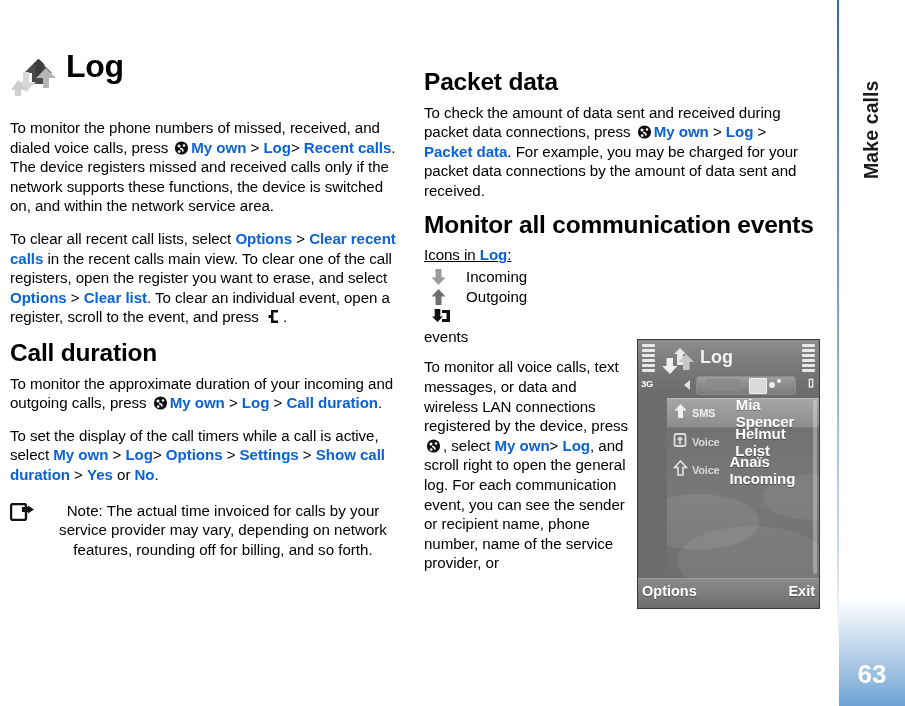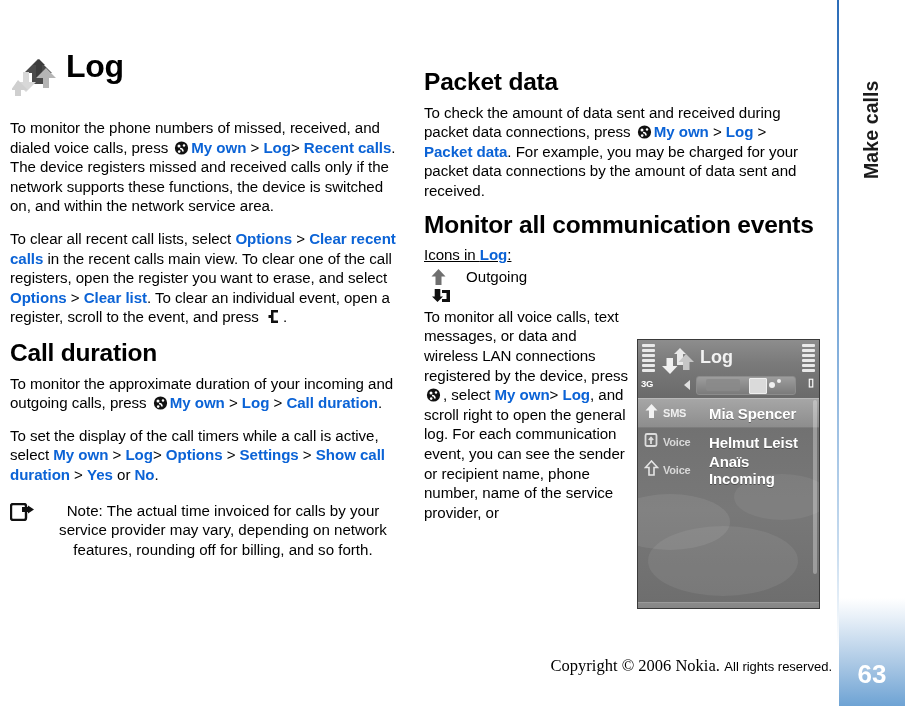--- a/index.html
+++ b/index.html
@@ -214,23 +214,24 @@
     width: 6px; height: 6px; border-radius: 50%;
     background: #f0f0f0;
   }
   .ps-pill-dot2 {
     position: absolute; left: 80px; top: 2px;
     width: 4px; height: 4px; border-radius: 50%;
     background: #f0f0f0;
   }
   .ps-body {
     position: relative;
-    height: 204px;
+    height: 180px;
     background: linear-gradient(to bottom,#6f6f6f 0%,#787878 55%,#6e6e6e 100%);
     overflow: hidden;
+    margin-left: 29px;
   }
   .ps-ellipse1 {
     position: absolute; left: -28px; top: 96px;
     width: 120px; height: 56px;
     border-radius: 50%;
     background: rgba(255,255,255,.08);
   }
   .ps-ellipse2 {
     position: absolute; left: 10px; top: 128px;
     width: 150px; height: 70px;
@@ -386,39 +387,48 @@
           </svg></span><span class="kw">My own</span><span class="gt"> &gt; </span><span class="kw">Log</span><span class="gt"> &gt; </span><span class="kw">Packet data</span><span>. For example, you may be charged for your packet data connections by the amount of data sent and received.</span>
     </p>
 
     <h2 class="tight">Monitor all communication events</h2>
 
     <div style="width:205px;">
       <p style="margin-bottom:2px;text-decoration:underline;">
         <span>Icons in </span><span class="kw">Log</span><span>:</span>
       </p>
 
+      <span class="icon-line">
+        <span class="glyph">
+          <svg width="17" height="18" viewBox="0 0 17 18">
+              <path d="M5.5 1 L11.5 1 L11.5 9.5 L15.5 9.5 L8.5 17 L1.5 9.5 L5.5 9.5 Z" fill="#9a9a9a"></path>
+            </svg>
+        </span>
+        <span>Incoming</span>
+      </span>
 
       <span class="icon-line">
         <span class="glyph">
           <svg width="17" height="18" viewBox="0 0 17 18">
               <path d="M5.5 17 L11.5 17 L11.5 8.5 L15.5 8.5 L8.5 1 L1.5 8.5 L5.5 8.5 Z" fill="#6f6f6f"></path>
             </svg>
         </span>
         <span>Outgoing</span>
       </span>
 
       <span class="icon-line wide">
         <span class="glyph">
           <svg width="22" height="18" viewBox="0 0 22 18">
               <path d="M12 2 L20 2 L20 14 L12 14 L12 11 L16.5 11 L16.5 5 L12 5 Z" fill="#111"></path>
               <path d="M7.5 1 L13 6.5 L10.3 6.5 L10.3 14 L4.7 14 L4.7 6.5 L2 6.5 Z" fill="#111" transform="rotate(180 7.5 7.5)"></path>
             </svg>
         </span>
       </span>
 
+      <p style="margin-top:0;margin-bottom:11px;">events</p>
 
       <p>
         <span>To monitor all voice calls, text messages, or data and wireless LAN connections registered by the device, press </span><span class="menu-key"><svg width="15" height="14" viewBox="0 0 15 14">
               <circle cx="7.5" cy="7" r="6.6" fill="#111"></circle>
               <circle cx="5" cy="5" r="1.5" fill="#fff"></circle>
               <circle cx="10" cy="4.5" r="1.2" fill="#fff"></circle>
               <path d="M6 7.5 q3 0 3 3" stroke="#fff" stroke-width="1.6" fill="none"></path>
               <circle cx="5.2" cy="10.6" r="1.3" fill="#fff"></circle>
             </svg></span><span>, select </span><span class="kw">My own</span><span class="gt">&gt; </span><span class="kw">Log</span><span>, and scroll right to open the general log. For each communication event, you can see the sender or recipient name, phone number, name of the service provider, or</span>
       </p>
@@ -500,24 +510,20 @@
 
       <div class="ps-scroll"></div>
     </div>
 
     <div class="ps-bottom">
       <span class="ps-softkey-l">Options</span>
       <span class="ps-softkey-r">Exit</span>
     </div>
   </div>
 
-  <div class="footer">
-    <span class="footer-copy">Copyright © 2006 Nokia.</span>
-    <span class="footer-rights">All rights reserved.</span>
-  </div>
 
   <div class="side-tab">
     <div class="side-tab-rule"></div>
     <div class="side-tab-label">Make calls</div>
     <div class="side-tab-footer"></div>
     <div class="side-tab-pageno">63</div>
   </div>
 
 </div>
 

